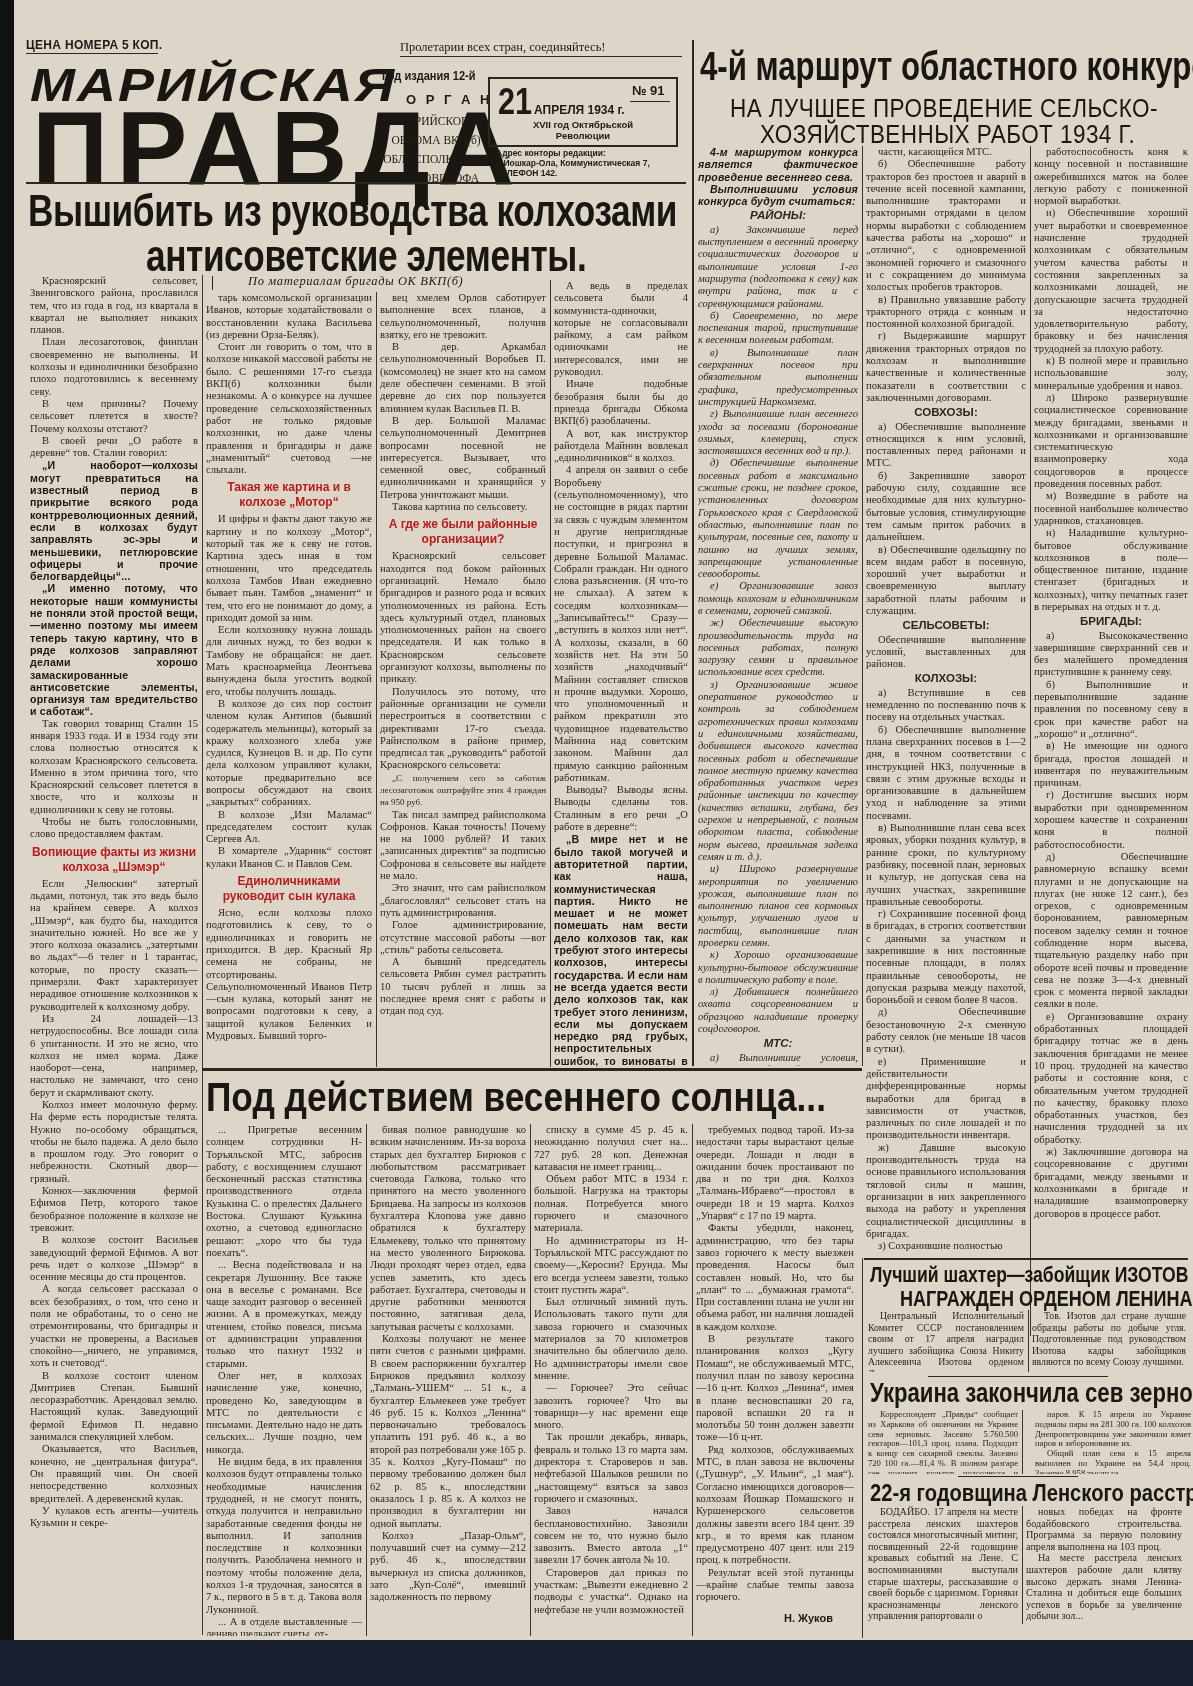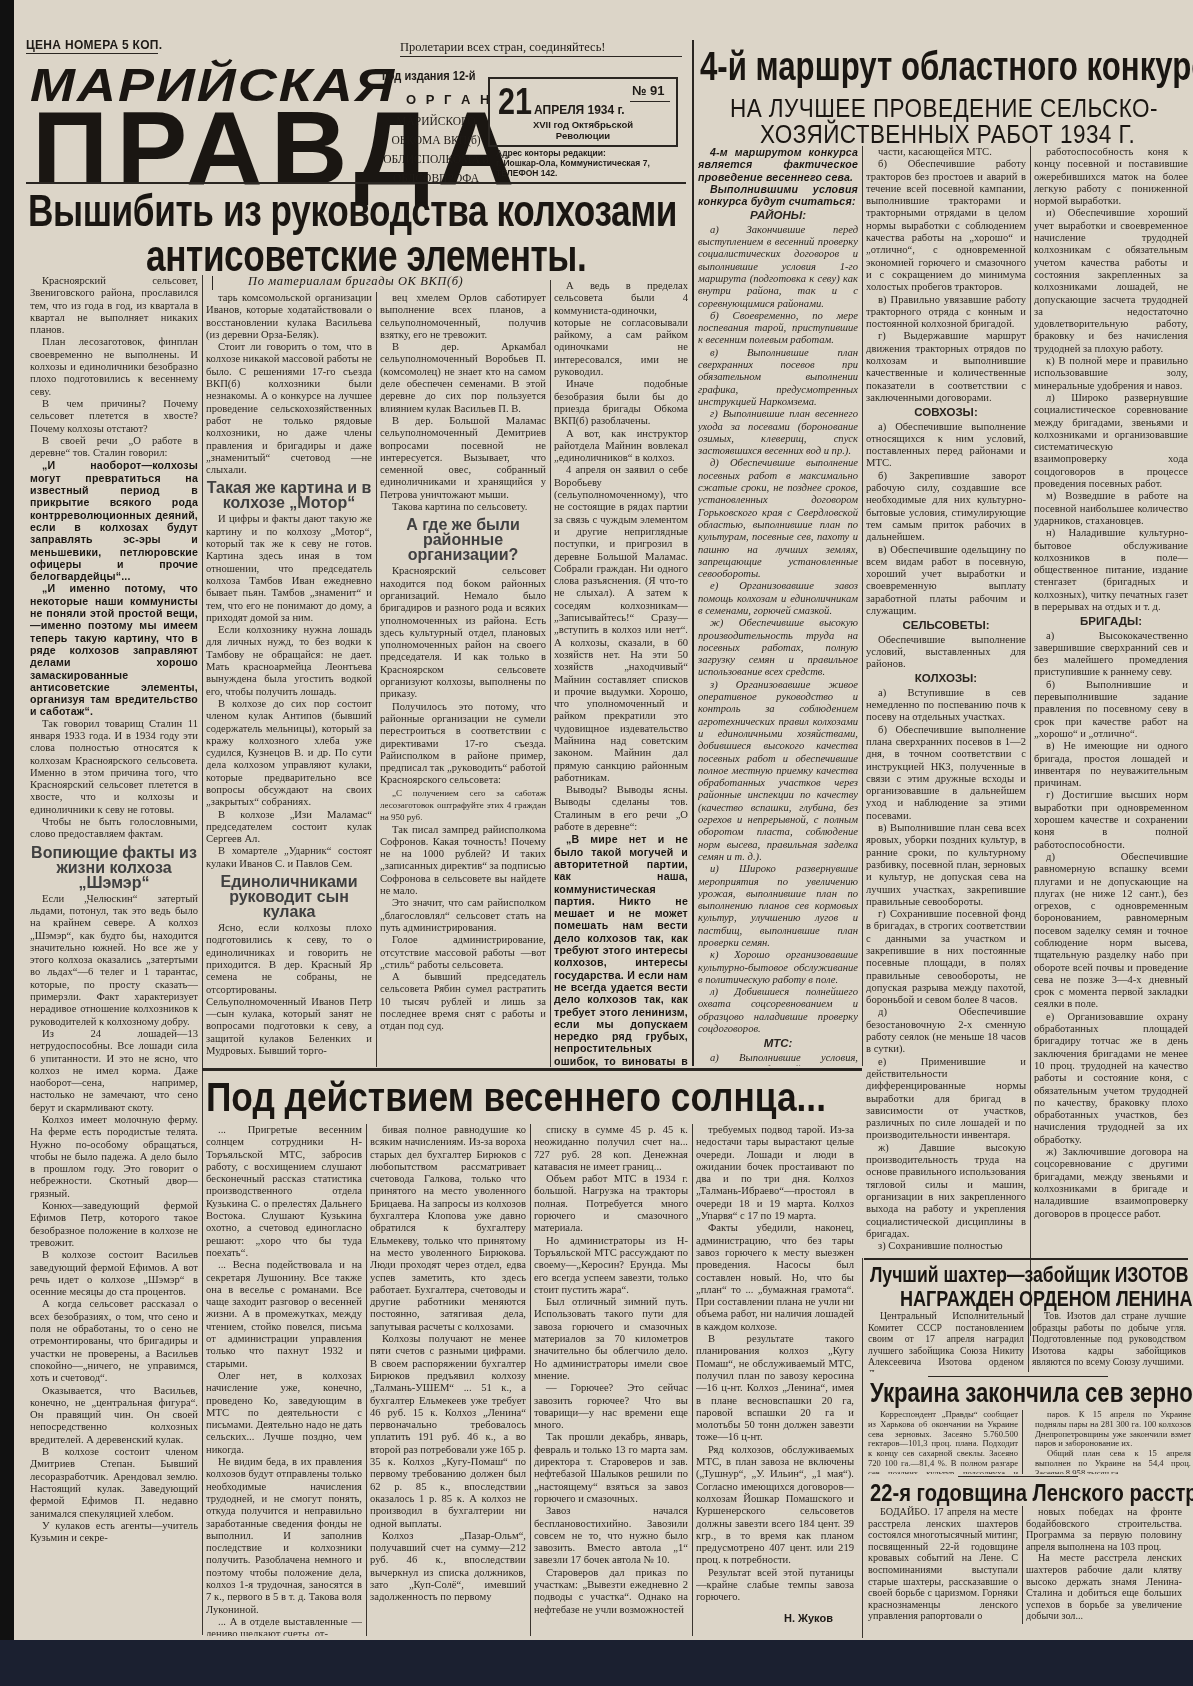--- a/index.html
+++ b/index.html
@@ -5,21 +5,21 @@
   html,body{margin:0;padding:0;}
   body{width:1193px;height:1686px;position:relative;overflow:hidden;background:#1b2030;font-family:"Liberation Serif",serif;color:#1e1a16;}
   .page{position:absolute;left:8px;top:0;width:1185px;height:1640px;background:#dcd5c8;}
   .edge-left{position:absolute;left:0;top:0;width:14px;height:1640px;background:#111;}
   .abs{position:absolute;}
   .sans{font-family:"Liberation Sans",sans-serif;}
   .rule{position:absolute;background:#2a2622;}
   .vrule{position:absolute;width:1px;background:#3a342e;}
   .col{position:absolute;font-size:10.6px;line-height:12.3px;text-align:justify;overflow:hidden;color:#2b2620;}
   .col p{margin:0;text-indent:12px;}
-  .col p.sub{text-indent:0;text-align:center;font-family:"Liberation Sans",sans-serif;font-weight:bold;font-size:16px;line-height:15px;margin:4px 0 3px;color:#404040;}
+  .col p.sub{text-indent:0;text-align:center;font-family:"Liberation Sans",sans-serif;font-weight:bold;font-size:12px;line-height:15px;margin:4px 0 3px;color:#b91c1c;}
   .col p.bold{font-family:"Liberation Sans",sans-serif;font-weight:bold;letter-spacing:.2px;color:#1c1814;}
   .col p.sechead{text-indent:0;text-align:center;font-family:"Liberation Sans",sans-serif;font-weight:bold;font-size:11.5px;margin:2px 0;}
   .nameplate1{font-family:"Liberation Sans",sans-serif;font-weight:900;font-style:italic;font-size:54px;letter-spacing:2px;transform:scaleY(.85);transform-origin:left top;color:#1a1612;}
   .nameplate2{font-family:"Liberation Sans",sans-serif;font-weight:900;font-size:104px;letter-spacing:8px;line-height:100px;color:#1a1612;transform:scaleX(1.02);transform-origin:left top;}
   .head-big{font-family:"Liberation Sans",sans-serif;font-weight:bold;color:#1a1612;white-space:nowrap;}
   .datebox{border:2px solid #2a2622;}
 </style>
 </head>
 <body>
 
@@ -62,31 +62,31 @@
   <div class="abs" style="left:240px;top:274px;font-size:12.5px;font-style:italic;letter-spacing:.6px;">По материалам бригады ОК ВКП(б)</div>
   <div class="rule" style="left:204px;top:276px;width:1px;height:14px;"></div>
 
   <div class="col" style="left:22px;top:275px;width:168px;height:1360px;">
       <p>Красноярский сельсовет, Звениговского района, прославился тем, что из года в год, из квартала в квартал не выполняет никаких планов.</p>
       <p>План лесозаготовок, финплан своевременно не выполнены. И колхозы и единоличники безобразно плохо подготовились к весеннему севу.</p>
       <p>В чем причины? Почему сельсовет плетется в хвосте? Почему колхозы отстают?</p>
       <p>В своей речи „О работе в деревне“ тов. Сталин говорил:</p>
       <p class="bold">„И наоборот—колхозы могут превратиться на известный период в прикрытие всякого рода контрреволюционных деяний, если в колхозах будут заправлять эс-эры и меньшевики, петлюровские офицеры и прочие белогвардейцы“...</p>
       <p class="bold">„И именно потому, что некоторые наши коммунисты не поняли этой простой вещи,—именно поэтому мы имеем теперь такую картину, что в ряде колхозов заправляют делами хорошо замаскированные антисоветские элементы, организуя там вредительство и саботаж“.</p>
-      <p>Так говорил товарищ Сталин 11 января 1933 года. И в 1934 году эти слова полностью относятся к колхозам Красноярского сельсовета. Именно в этом причина того, что Красноярский сельсовет плетется в хвосте, что и колхозы и единоличники к севу не готовы.</p>
+      <p>Так говорил товарищ Сталин 15 января 1933 года. И в 1934 году эти слова полностью относятся к колхозам Красноярского сельсовета. Именно в этом причина того, что Красноярский сельсовет плетется в хвосте, что и колхозы и единоличники к севу не готовы.</p>
       <p>Чтобы не быть голословными, слово предоставляем фактам.</p>
       <p class="sub">Вопиющие факты из жизни колхоза „Шэмэр“</p>
       <p>Если „Челюскин“ затертый льдами, потонул, так это ведь было на крайнем севере. А колхоз „Шэмэр“, как будто бы, находится значительно южней. Но все же у этого колхоза оказались „затертыми во льдах“—6 телег и 1 тарантас, которые, по просту сказать—примерзли. Факт характеризует нерадивое отношение колхозников к руководителей к колхозному добру.</p>
       <p>Из 24 лошадей—13 нетрудоспособны. Все лошади сила 6 упитанности. И это не ясно, что колхоз не имел корма. Даже наоборот—сена, например, настолько не замечают, что сено берут и скармливают скоту.</p>
       <p>Колхоз имеет молочную ферму. На ферме есть породистые телята. Нужно по-особому обращаться, чтобы не было падежа. А дело было в прошлом году. Это говорит о небрежности. Скотный двор—грязный.</p>
-      <p>Конюх—заведующий фермой Ефимов Петр, которого такое безобразное положение в колхозе не тревожит.</p>
+      <p>Конюх—заключения фермой Ефимов Петр, которого такое безобразное положение в колхозе не тревожит.</p>
       <p>В колхозе состоит Васильев заведующий фермой Ефимов. А вот речь идет о колхозе „Шэмэр“ в осенние месяцы до ста процентов.</p>
       <p>А когда сельсовет рассказал о всех безобразиях, о том, что сено и поля не обработаны, то о сено не отремонтированы, что бригадиры и участки не проверены, а Васильев спокойно—„ничего, не управимся, хоть и счетовод“.</p>
+      <p>В колхозе состоит членом Дмитриев Степан. Бывший лесоразработчик. Арендовал землю. Настоящий кулак. Заведующий фермой Ефимов П. недавно занимался спекуляцией хлебом.</p>
       <p>Оказывается, что Васильев, конечно, не „центральная фигура“. Он правящий чин. Он своей непосредственно колхозных вредителей. А деревенский кулак.</p>
-      <p>В колхозе состоит членом Дмитриев Степан. Бывший лесоразработчик. Арендовал землю. Настоящий кулак. Заведующий фермой Ефимов П. недавно занимался спекуляцией хлебом.</p>
       <p>У кулаков есть агенты—учитель Кузьмин и секре-</p>
     </div>
   <div class="vrule" style="left:194px;top:275px;height:1360px;"></div>
   <div class="col" style="left:198px;top:292px;width:166px;height:775px;">
       <p>тарь комсомольской организации Иванов, которые ходатайствовали о восстановлении кулака Васильева (из деревни Орза-Беляк).</p>
       <p>Стоит ли говорить о том, что в колхозе никакой массовой работы не было. С решениями 17-го съезда ВКП(б) колхозники были незнакомы. А о конкурсе на лучшее проведение сельскохозяйственных работ не только рядовые колхозники, но даже члены правления и бригадиры и даже „знаменитый“ счетовод —не слыхали.</p>
       <p class="sub">Такая же картина и в колхозе „Мотор“</p>
       <p>И цифры и факты дают такую же картину и по колхозу „Мотор“, который так же к севу не готов. Картина здесь иная в том отношении, что председатель колхоза Тамбов Иван ежедневно бывает пьян. Тамбов „знаменит“ и тем, что его не понимают до дому, а приходят домой за ним.</p>
       <p>Если колхознику нужна лошадь для личных нужд, то без водки к Тамбову не обращайся: не дает. Мать красноармейца Леонтьева вынуждена была угостить водкой его, чтобы получить лошадь.</p>
       <p>В колхозе до сих пор состоит членом кулак Антипов (бывший содержатель мельницы), который за кражу колхозного хлеба уже судился, Кузнецов В. и др. По сути дела колхозом управляют кулаки, которые предварительно все вопросы обсуждают на своих „закрытых“ собраниях.</p>

